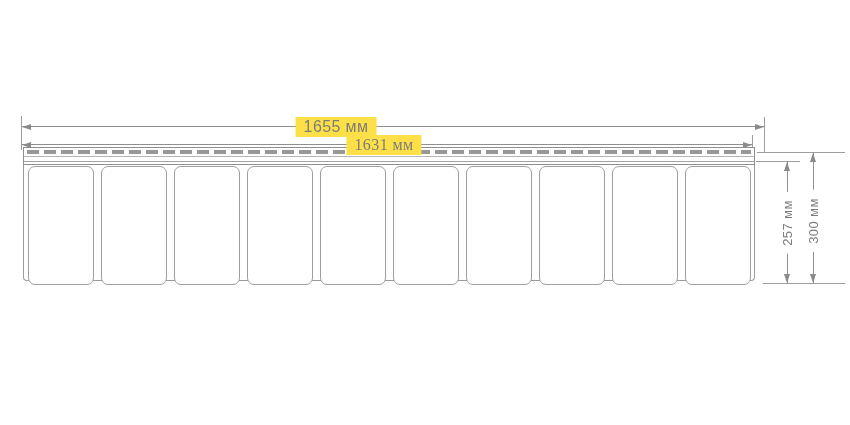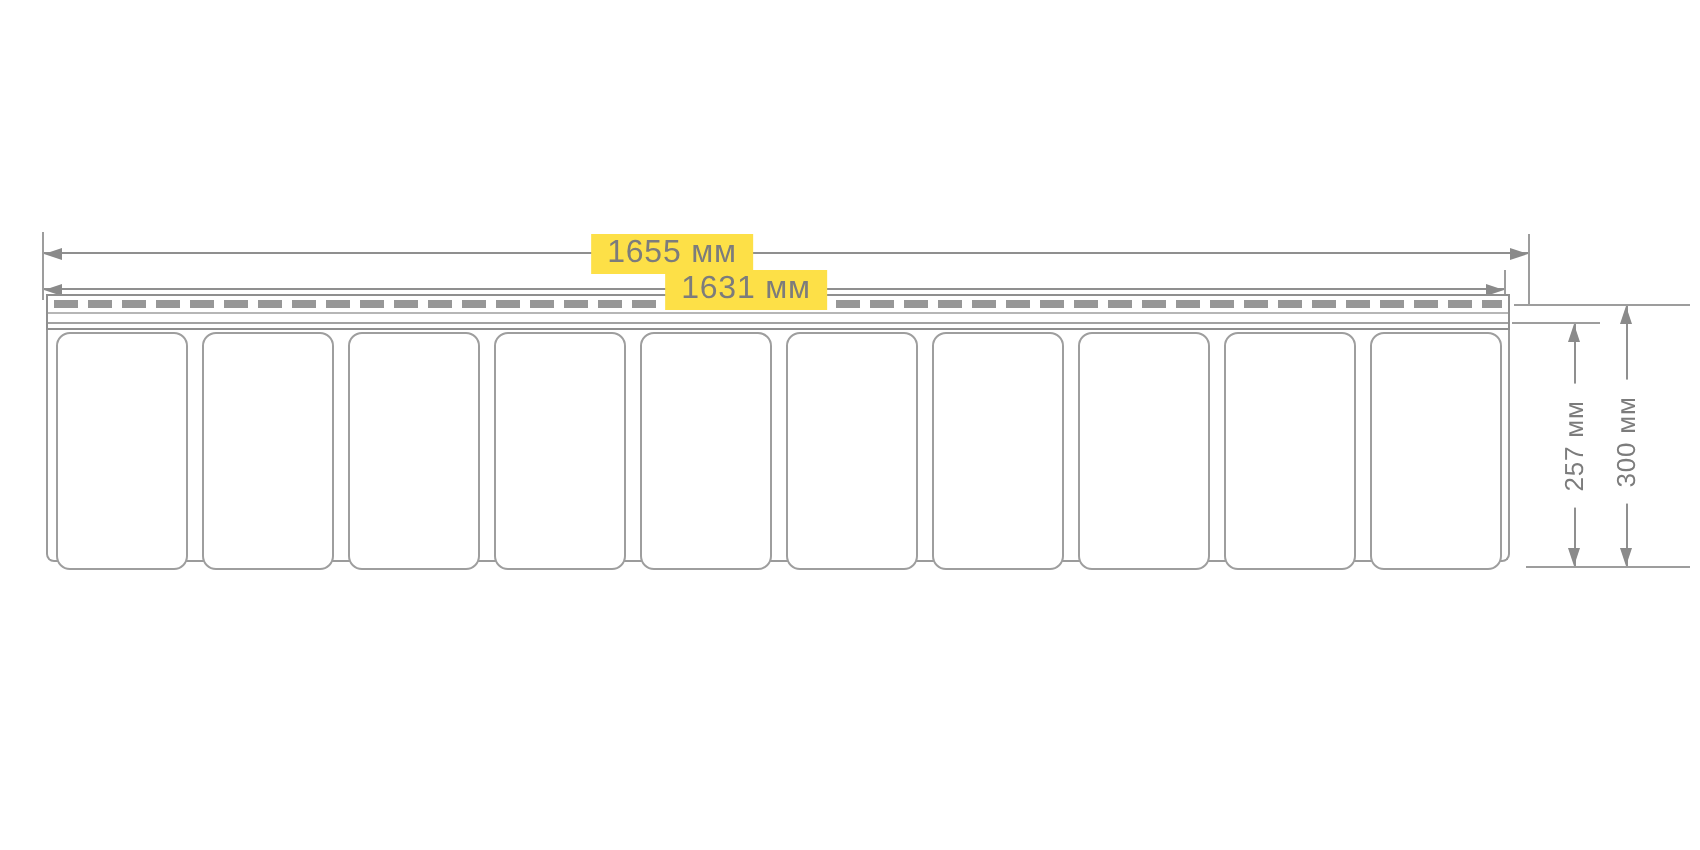--- a/index.html
+++ b/index.html
@@ -126,21 +126,21 @@
   <div class="vline ext" style="left:752px; top:135px; height:12px;"></div>
 
   <div class="hline" style="left:22px; top:126px; width:742px;"></div>
   <div class="arrow left" style="left:22px;  top:124px;"></div>
   <div class="arrow right" style="left:755px; top:124px;"></div>
   <div class="hlabel" style="left:336px; top:127px;">1655 мм</div>
 
   <div class="hline" style="left:22px; top:144px; width:730px;"></div>
   <div class="arrow left" style="left:22px;  top:142px;"></div>
   <div class="arrow right" style="left:743px; top:142px;"></div>
-  <div class="hlabel" style="left:373px; top:145px;">1631 мм</div>
+  <div class="hlabel" style="left:384px; top:145px;font-family:Liberation Serif, serif;">1631 мм</div>
 
   <div class="hline ext" style="left:757px; top:152px; width:88px;"></div>
   <div class="hline ext" style="left:756px; top:161px; width:44px;"></div>
   <div class="hline ext" style="left:763px; top:283px; width:82px;"></div>
 
   <div class="vline" style="left:787px; top:162px; height:121px;"></div>
   <div class="arrow up" style="left:784px; top:162px;"></div>
   <div class="arrow down" style="left:784px; top:274px;"></div>
   <div class="vlabel" style="left:787px; top:223px;">257 мм</div>
 

